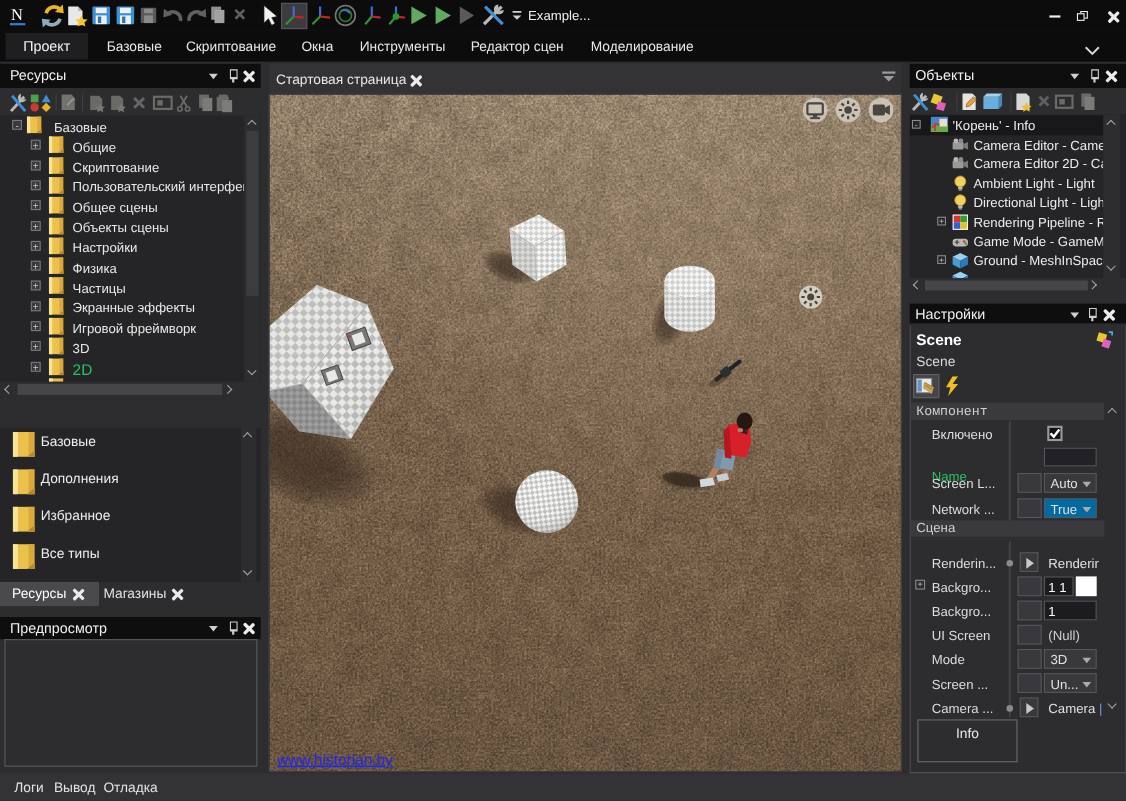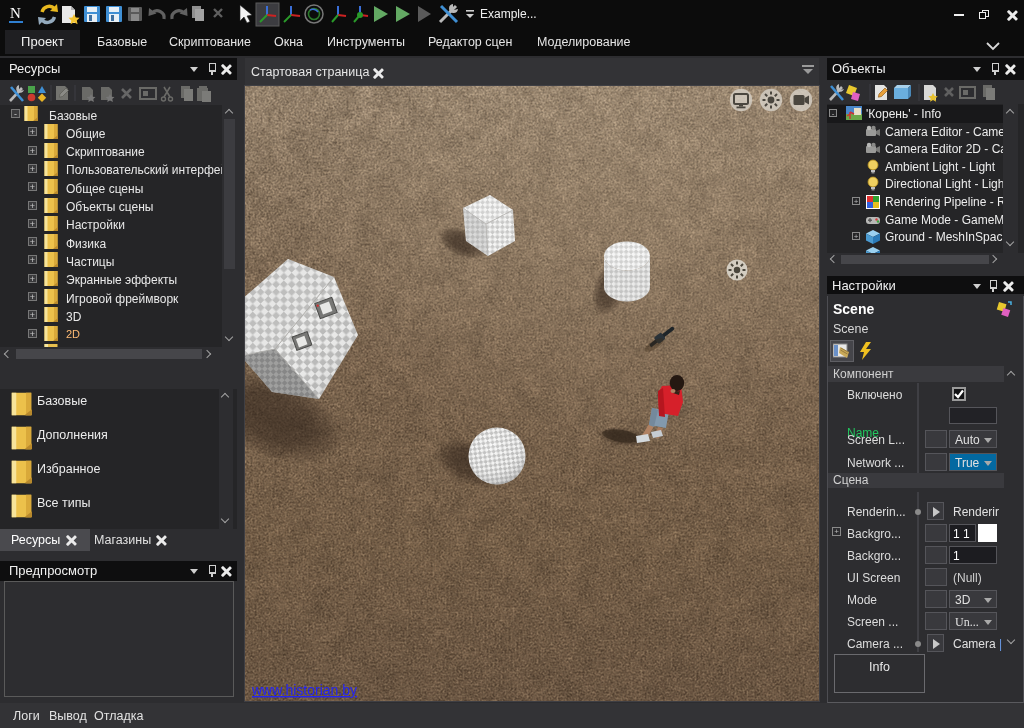--- a/index.html
+++ b/index.html
@@ -290,21 +290,21 @@
           <span style="position:absolute;left:66px;top:3.5px;font-size:12px;color:#e8e8e8;">3D</span>
         </div>
         <div class="abs" style="left:0;top:219.60000000000005px;width:222px;height:18.3px;white-space:nowrap;overflow:hidden;">
           <div class="abs" style="left:28px;top:4px;width:9px;height:9px;border:1px solid #787878;background:#3a3a3c;font-size:9px;line-height:8px;text-align:center;color:#c8c8c8;">+</div>
           <svg class="abs" style="left:44px;top:0px" width="14" height="17" viewBox="0 0 14 17">
             <rect x="0.5" y="1" width="13" height="15" fill="#ecc14b"></rect>
             <rect x="0.5" y="1" width="3" height="15" fill="#f7e49a"></rect>
             <rect x="10" y="1" width="3.5" height="15" fill="#d9a93a"></rect>
             <path d="M9 16 l5 -4 v4 z" fill="#b8892c"></path>
           </svg>
-          <span style="position:absolute;left:66px;top:3.5px;font-size:11px;color:#fdba74;">2D</span>
+          <span style="position:absolute;left:66px;top:3.5px;font-size:14px;color:#22c55e;">2D</span>
         </div>
         <svg class="abs" style="left:44px;top:237.90000000000006px" width="14" height="8" viewBox="0 0 14 8">
           <rect x="0.5" y="1" width="13" height="7" fill="#e8bf4e"></rect>
           <rect x="0.5" y="1" width="3.5" height="7" fill="#f6e7a2"></rect>
         </svg>
       </div>
 
     <div class="abs" style="left:222px;top:0;width:15px;height:242px;background:#2d2d30;">
       <div class="cv cu" style="position:absolute;left:4px;top:5px;"></div>
       <div class="cv cd" style="position:absolute;left:4px;top:229px;"></div>
@@ -742,21 +742,21 @@
       <rect x="0" y="1" width="14" height="13" fill="#e8e8e8" stroke="#888" stroke-width="1"></rect>
       <rect x="1" y="2" width="4" height="11" fill="#6a90c8"></rect>
       <path d="M7 4 l9 5 -2 6 -8 -5 z" fill="#c8a858"></path>
       <path d="M8 5 l7 4 M7.5 7 l7 4" stroke="#8a7038" stroke-width="0.8"></path>
     </svg>
     <svg class="abs" style="left:31px;top:46px" width="13" height="18" viewBox="0 0 13 18">
       <path d="M7 0 L1 10 h4 l-2 8 9 -11 h-5 l5 -7 z" fill="#f0c020"></path>
     </svg>
 
     <div class="abs" style="left:0;top:70px;width:176px;height:16px;background:#3a3a3e;color:#d0d0d0;font-size:12px;">
-        <span style="position:absolute;left:5px;top:1px;">Компонент</span>
+        <span style="position:absolute;left:5px;top:1px;font-family:Liberation Mono, monospace;">Компонент</span>
       </div>
     <div class="abs" style="left:176px;top:70px;width:15px;height:300px;background:#2d2d30;">
       <div class="cv cu" style="position:absolute;left:4px;top:6px;"></div>
     </div>
     <div class="cv cd" style="position:absolute;left:180px;top:341px;"></div>
 
     <div id="proprows">
         <div class="abs" style="left:89px;top:87px;width:2px;height:100px;background:#3f3f44;"></div>
         <div class="abs" style="left:89px;top:196px;width:2px;height:160px;background:#3f3f44;"></div>
         <div class="abs" style="left:19px;top:92px;color:#dcdcdc;">Включено</div>
@@ -803,21 +803,21 @@
         <div class="abs" style="left:97px;top:272px;width:22px;height:18px;background:#39393d;border:1px solid #55555a;"></div>
         <div class="abs" style="left:125px;top:275px;color:#d0d0d0;">(Null)</div>
         <div class="abs" style="left:19px;top:297px;color:#dcdcdc;">Mode</div>
         <div class="abs" style="left:97px;top:294px;width:22px;height:18px;background:#39393d;border:1px solid #55555a;"></div>
         <div class="abs" style="left:121px;top:294px;width:48px;height:18px;background:#39393d;border:1px solid #55555a;">
           <span style="position:absolute;left:5px;top:2px;color:#e0e0e0;">3D</span>
           <div class="chev" style="left:34px;top:7px;border-top-color:#aaa;"></div>
         </div>
         <div class="abs" style="left:19px;top:319px;color:#dcdcdc;">Screen ...</div>
         <div class="abs" style="left:97px;top:316px;width:22px;height:18px;background:#39393d;border:1px solid #55555a;"></div>
-        <div class="abs" style="left:121px;top:316px;width:48px;height:18px;background:#39393d;border:1px solid #55555a;font-family:Liberation Serif, serif;">
+        <div class="abs" style="left:121px;top:316px;width:48px;height:18px;background:#39393d;border:1px solid #55555a;">
           <span style="position:absolute;left:5px;top:2px;color:#e0e0e0;">Un...</span>
           <div class="chev" style="left:34px;top:7px;border-top-color:#aaa;"></div>
         </div>
         <div class="abs" style="left:19px;top:341px;color:#dcdcdc;">Camera ...</div>
         <div class="abs" style="left:87px;top:345px;width:6px;height:6px;border-radius:3px;background:#8a8a8a;"></div>
         <div class="abs" style="left:99px;top:338px;width:17px;height:18px;background:#39393d;border:1px solid #55555a;">
           <div style="position:absolute;left:5px;top:4px;width:0;height:0;border-top:5px solid transparent;border-bottom:5px solid transparent;border-left:7px solid #c8c8c8;"></div>
         </div>
         <div class="abs" style="left:125px;top:341px;color:#e0e0e0;">Camera <span style="color:#6a9ae8">|</span></div>
       </div>

